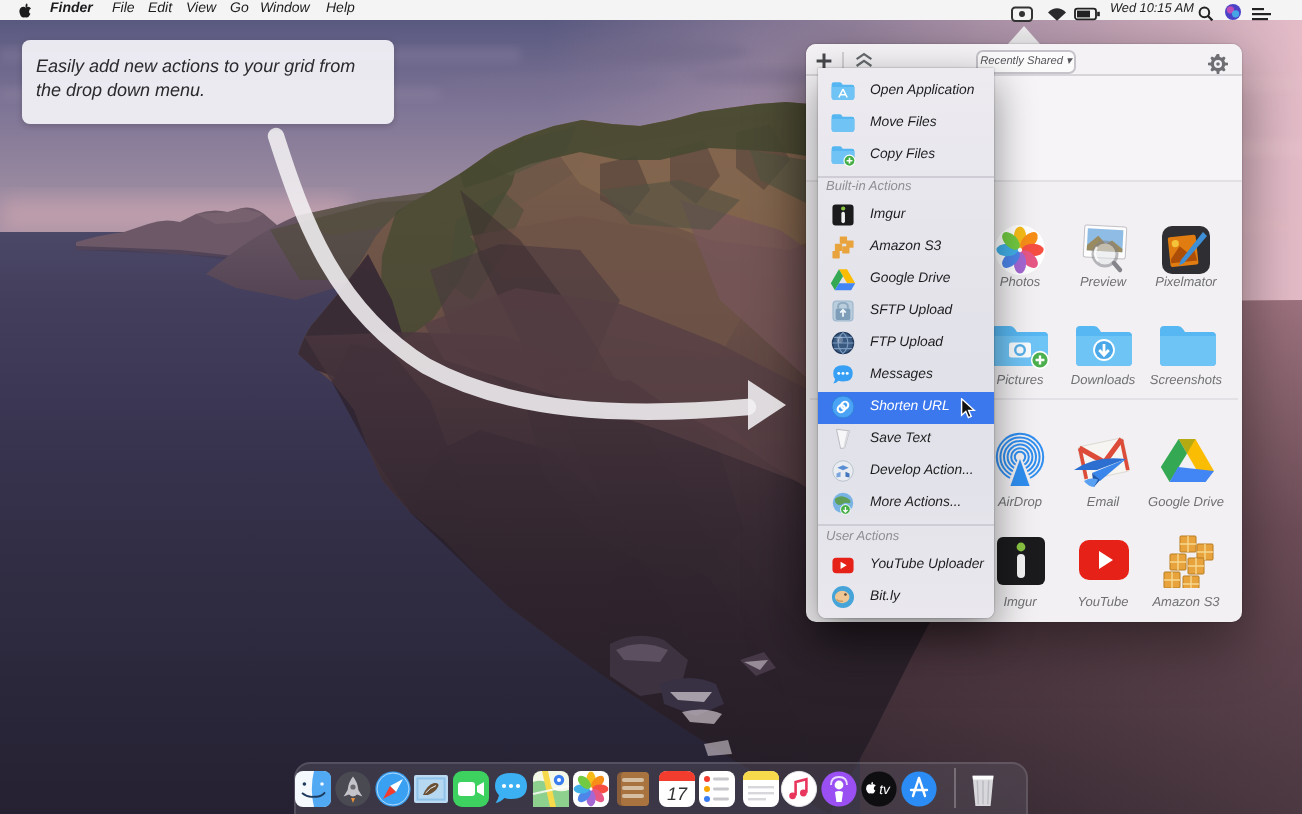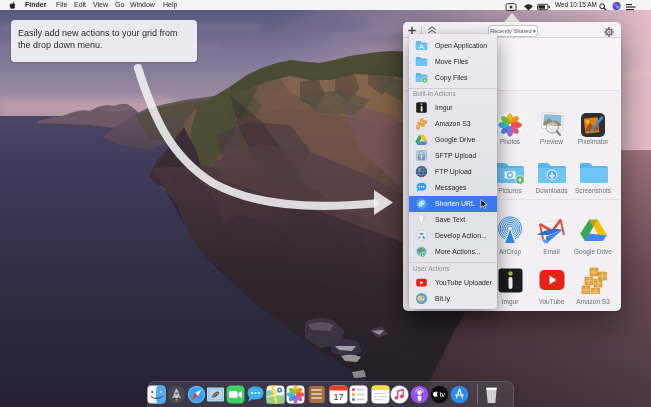--- a/index.html
+++ b/index.html
@@ -1,16 +1,16 @@
 <!DOCTYPE html>
 <html><head>
 <meta charset="utf-8">
 <style>
   html,body{margin:0;padding:0;}
-  #screen{position:relative;width:651px;height:407px;overflow:hidden;font-family:"Liberation Sans",sans-serif;background:#44405c;}
+  #screen{position:relative;width:651px;height:407px;overflow:hidden;font-family:"Liberation Sans",sans-serif;background:#44405c;font-style:italic;}
   .abs{position:absolute;}
   
   #menubar{position:absolute;left:0;top:0;width:651px;height:10px;background:#f5f4f5;z-index:20;font-size:7px;color:#1c1c1e;}
   #menubar .l{position:absolute;top:0;height:10px;line-height:10px;}
   
   #callout{position:absolute;left:11px;top:20px;width:186px;height:42px;background:rgba(242,241,246,0.94);border-radius:4px;z-index:12;box-shadow:0 1px 3px rgba(0,0,0,0.18);}
   #callout div{position:absolute;left:7px;top:8px;font-size:9px;line-height:11.5px;color:#2a2a2c;}
   
   #panel{position:absolute;left:403px;top:22px;width:218px;height:289px;background:#f2f0f2;border-radius:5px;z-index:10;box-shadow:0 10px 30px rgba(0,0,0,0.45), 0 0 1px rgba(0,0,0,0.3);}
   #beak{position:absolute;left:504px;top:13px;width:0;height:0;border-left:8px solid transparent;border-right:8px solid transparent;border-bottom:9px solid #f4f2f4;z-index:10;}

